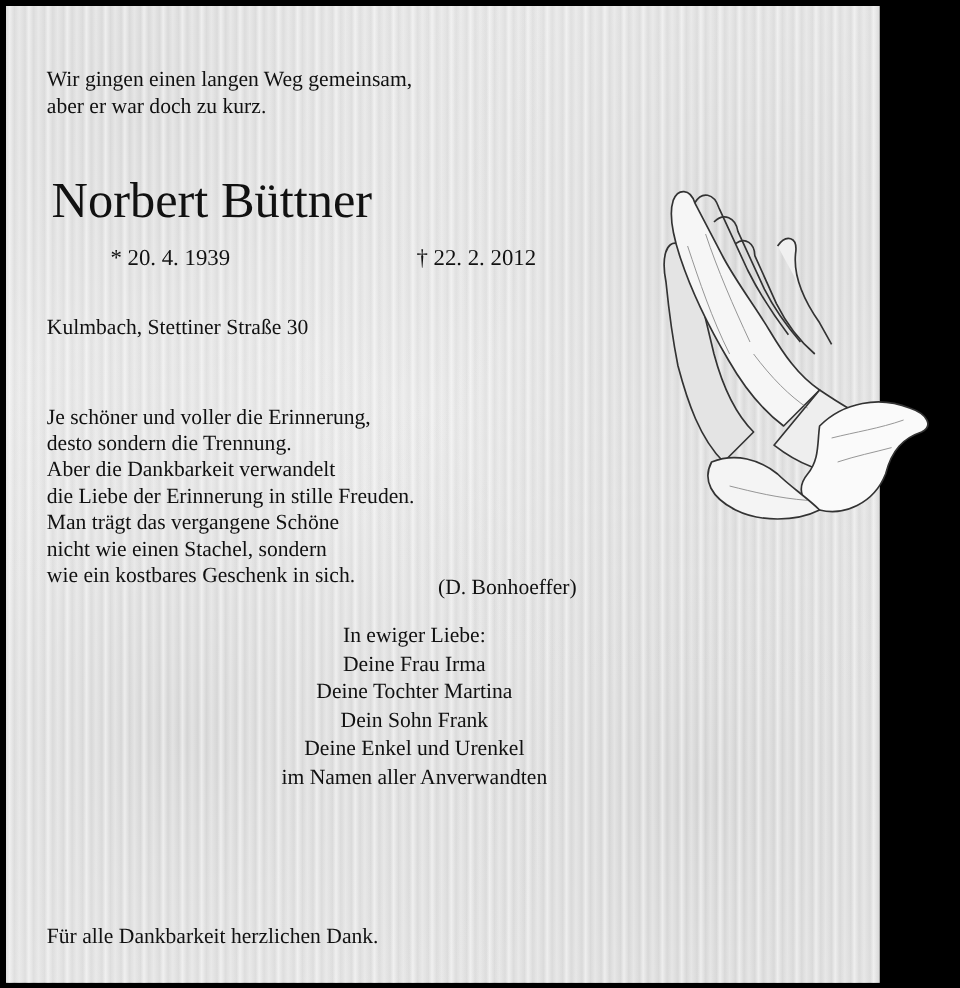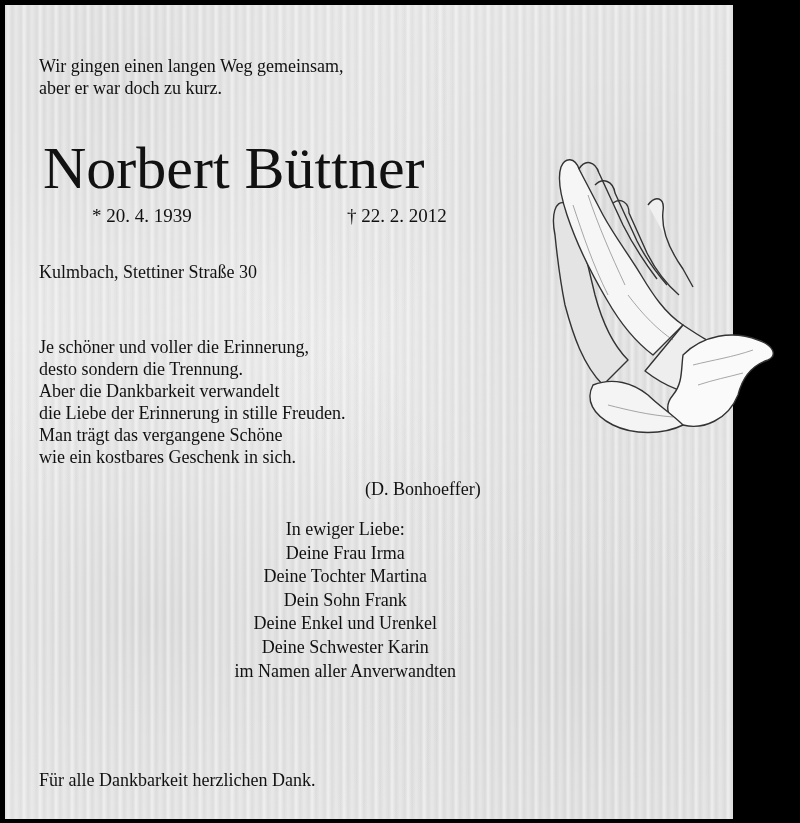--- a/index.html
+++ b/index.html
@@ -13,21 +13,21 @@
       repeating-linear-gradient(90deg, rgba(255,255,255,0.0) 0px, rgba(255,255,255,0.55) 3px, rgba(200,200,200,0.0) 7px, rgba(255,255,255,0.35) 11px, rgba(220,220,220,0.0) 16px),
       radial-gradient(ellipse at 15% 10%, #d8d8d8 0%, rgba(216,216,216,0) 40%),
       radial-gradient(ellipse at 85% 25%, #d5d5d5 0%, rgba(213,213,213,0) 45%),
       radial-gradient(ellipse at 20% 75%, #d4d4d4 0%, rgba(212,212,212,0) 40%),
       radial-gradient(ellipse at 80% 80%, #d2d2d2 0%, rgba(210,210,210,0) 45%),
       linear-gradient(180deg, #e6e6e6 0%, #ececec 40%, #e8e8e8 70%, #e4e4e4 100%);
     text-decoration: underline;
   }
   .t { position: absolute; white-space: nowrap; font-size: 18px; line-height: 22px; }
   .motto { left: 34px; top: 50px; }
-  .name { left: 38px; top: 128px; font-size: 60px; line-height: 70px; letter-spacing: 0px; }
+  .name { left: 38px; top: 128px; font-size: 42px; line-height: 70px; letter-spacing: 0px; }
   .born { left: 87px; top: 200px; font-size: 19px; }
   .died { left: 342px; top: 200px; font-size: 19px; }
   .address { left: 34px; top: 256px; }
   .poem { left: 34px; top: 303px; margin-top: 28px; }
   .author { left: 360px; top: 473px; }
   .family { right: 277px; top: 513px; text-align: right; }
   .family div { line-height: 23.6px; text-align: center; }
   .service { left: 34px; top: 706px; }
   .thanks { left: 34px; top: 764px; }
   .hands { position: absolute; left: 528px; top: 140px; width: 250px; height: 300px; }
@@ -47,31 +47,31 @@
   <div class="t died">† 22. 2. 2012</div>
 
   <div class="t address">Kulmbach, Stettiner Straße 30</div>
 
   <div class="t poem">
     <div>Je schöner und voller die Erinnerung,</div>
     <div>desto sondern die Trennung.</div>
     <div>Aber die Dankbarkeit verwandelt</div>
     <div>die Liebe der Erinnerung in stille Freuden.</div>
     <div>Man trägt das vergangene Schöne</div>
+    <div>nicht wie einen Stachel, sondern</div>
     <div>wie ein kostbares Geschenk in sich.</div>
   </div>
   <div class="t author">(D. Bonhoeffer)</div>
 
   <div class="t family">
     <div>In ewiger Liebe:</div>
     <div>Deine Frau Irma</div>
     <div>Deine Tochter Martina</div>
     <div>Dein Sohn Frank</div>
     <div>Deine Enkel und Urenkel</div>
-    <div>Deine Schwester Karin</div>
     <div>im Namen aller Anverwandten</div>
   </div>
 
 
   <div class="t thanks">Für alle Dankbarkeit herzlichen Dank.</div>
 
   <svg class="hands" viewBox="0 0 250 300">
     <g fill="#f2f2f2" stroke="#333" stroke-width="1.4" stroke-linejoin="round">
 
       <path d="M22 90 C18 70 22 55 32 58 C40 62 44 80 50 100 L62 150 C70 180 80 200 95 215 L70 240 C50 220 40 190 32 160 C26 130 24 110 22 90 Z" fill="#e4e4e4"></path>

